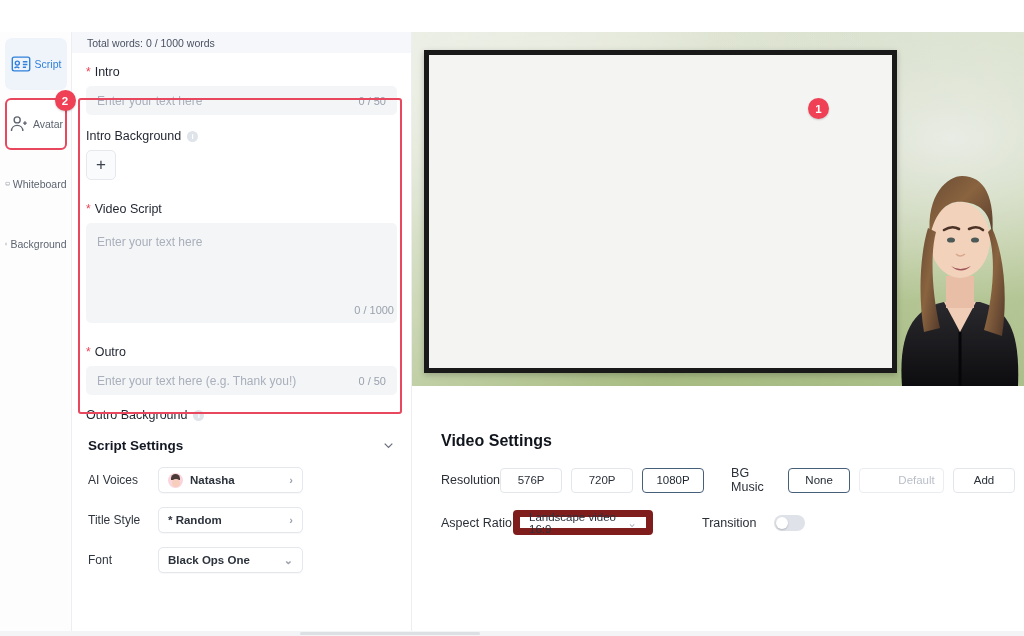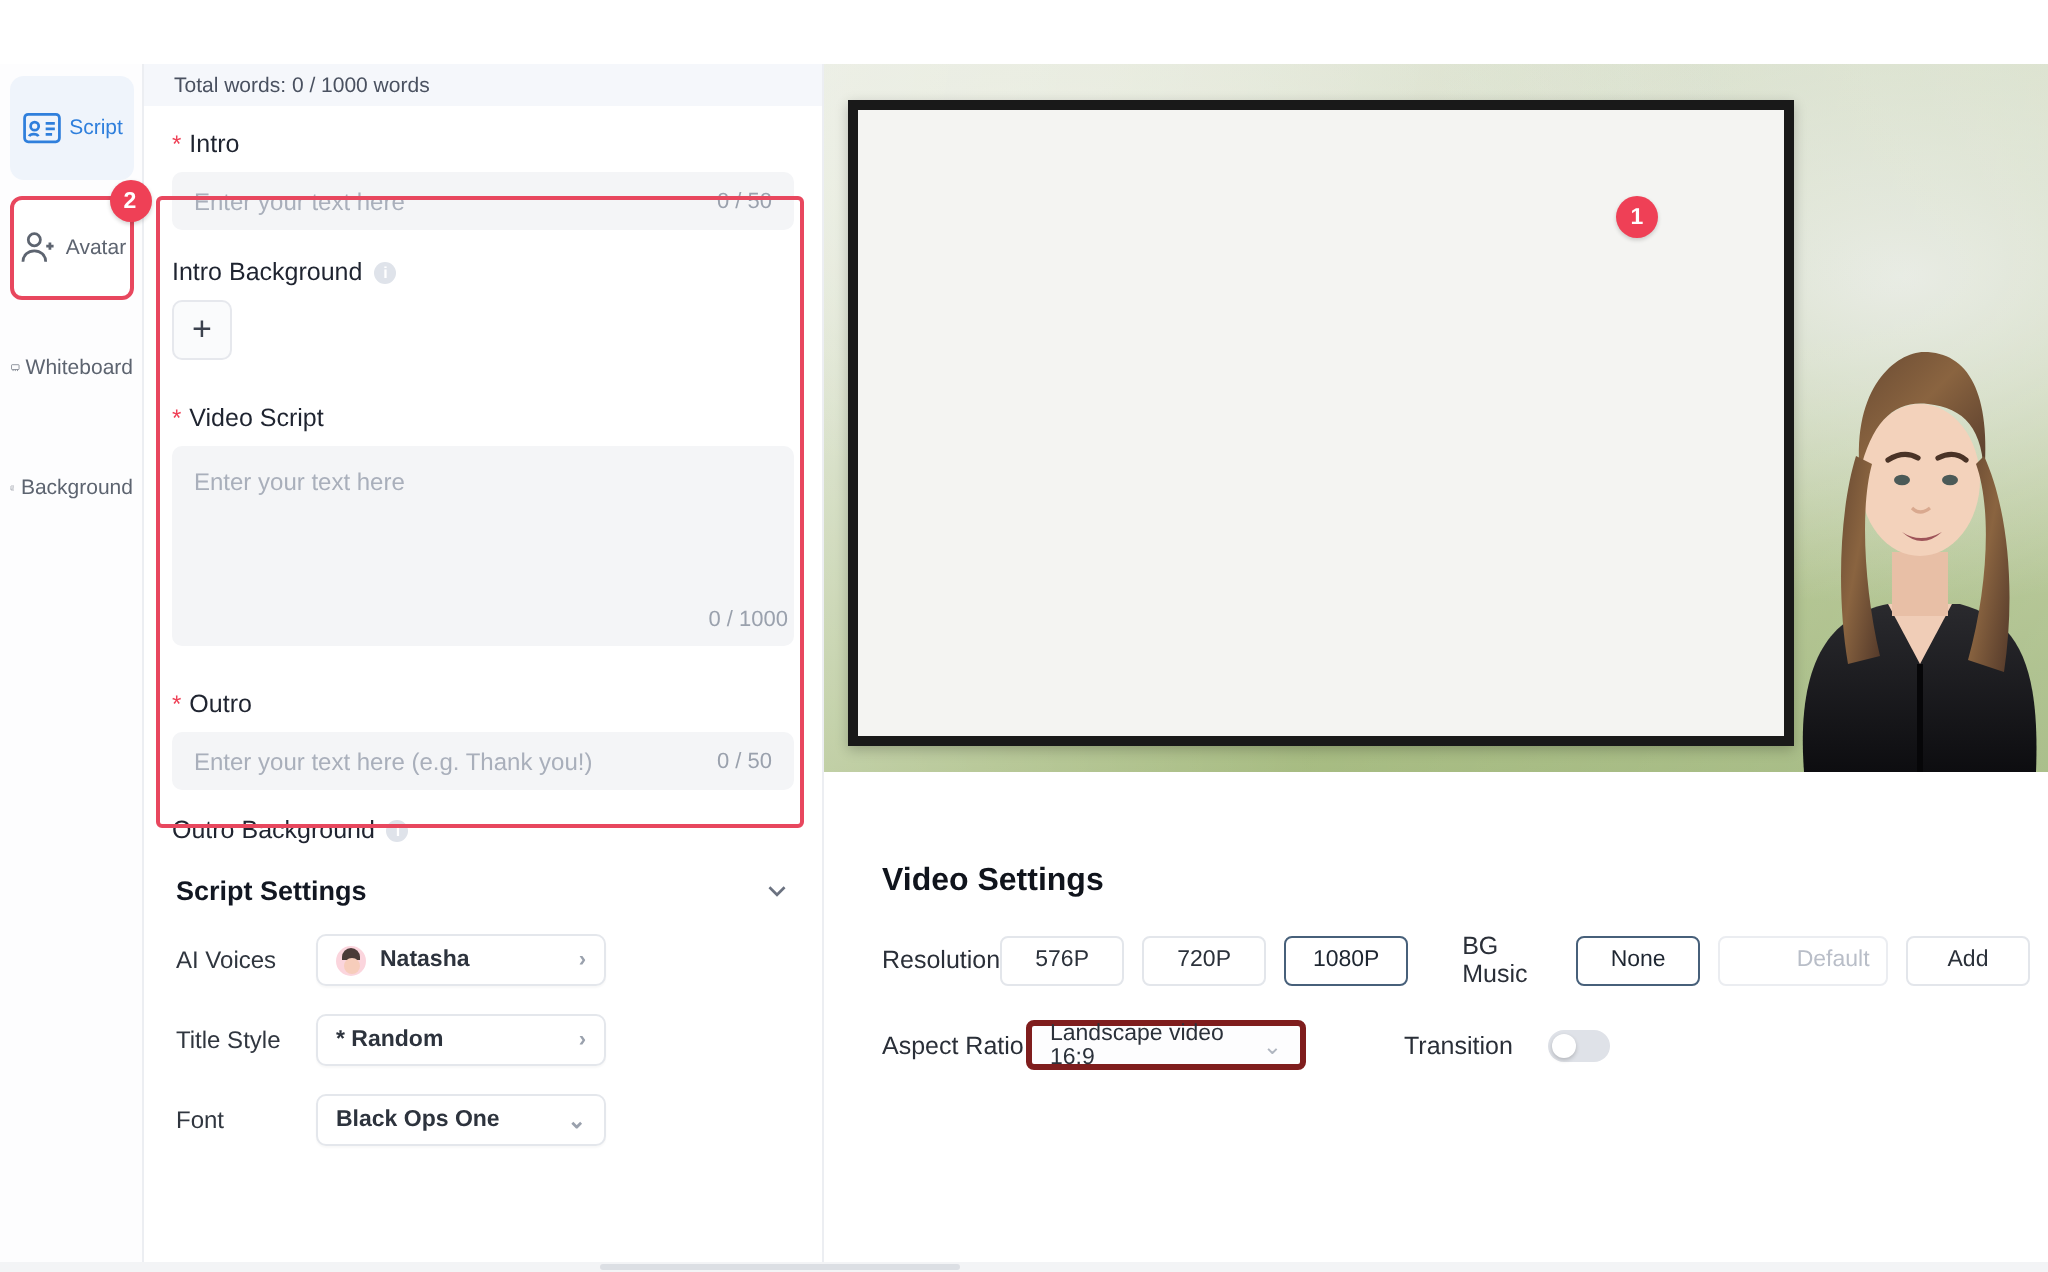--- a/index.html
+++ b/index.html
@@ -182,21 +182,21 @@
   .vs-lab { font-size: 12.5px; color: #2a2f38; }
   .pill {
     height: 25px; min-width: 62px; padding: 0 12px;
     border: 1px solid #e3e6eb; border-radius: 4px; background: #fff;
     display: flex; align-items: center; justify-content: center;
     font-size: 11.5px; color: #2b313a; cursor: pointer; margin-right: 9px;
   }
   .pill.sel-pill { border: 1.5px solid #47607a; color: #1e2631; }
   .pill.disabled { color: #b9bec8; cursor: default; border-color: #ebedf1; padding-left: 42px; }
   .ratio-sel {
-    width: 140px; height: 25px; border: 3px solid #7f1d1d; border-radius: 4px;
+    width: 140px; height: 25px; border: 7px solid #7f1d1d; border-radius: 4px;
     background: #fdfdfe; display: flex; align-items: center; padding: 0 9px;
     font-size: 11.5px; color: #2b313a; cursor: pointer;
   }
   .ratio-sel .t { flex: 1; }
   .toggle {
     width: 31px; height: 16px; border-radius: 9px; background: #dfe2e8;
     position: relative; cursor: pointer;
   }
   .toggle .knob {
     position: absolute; left: 2px; top: 2px; width: 12px; height: 12px;

